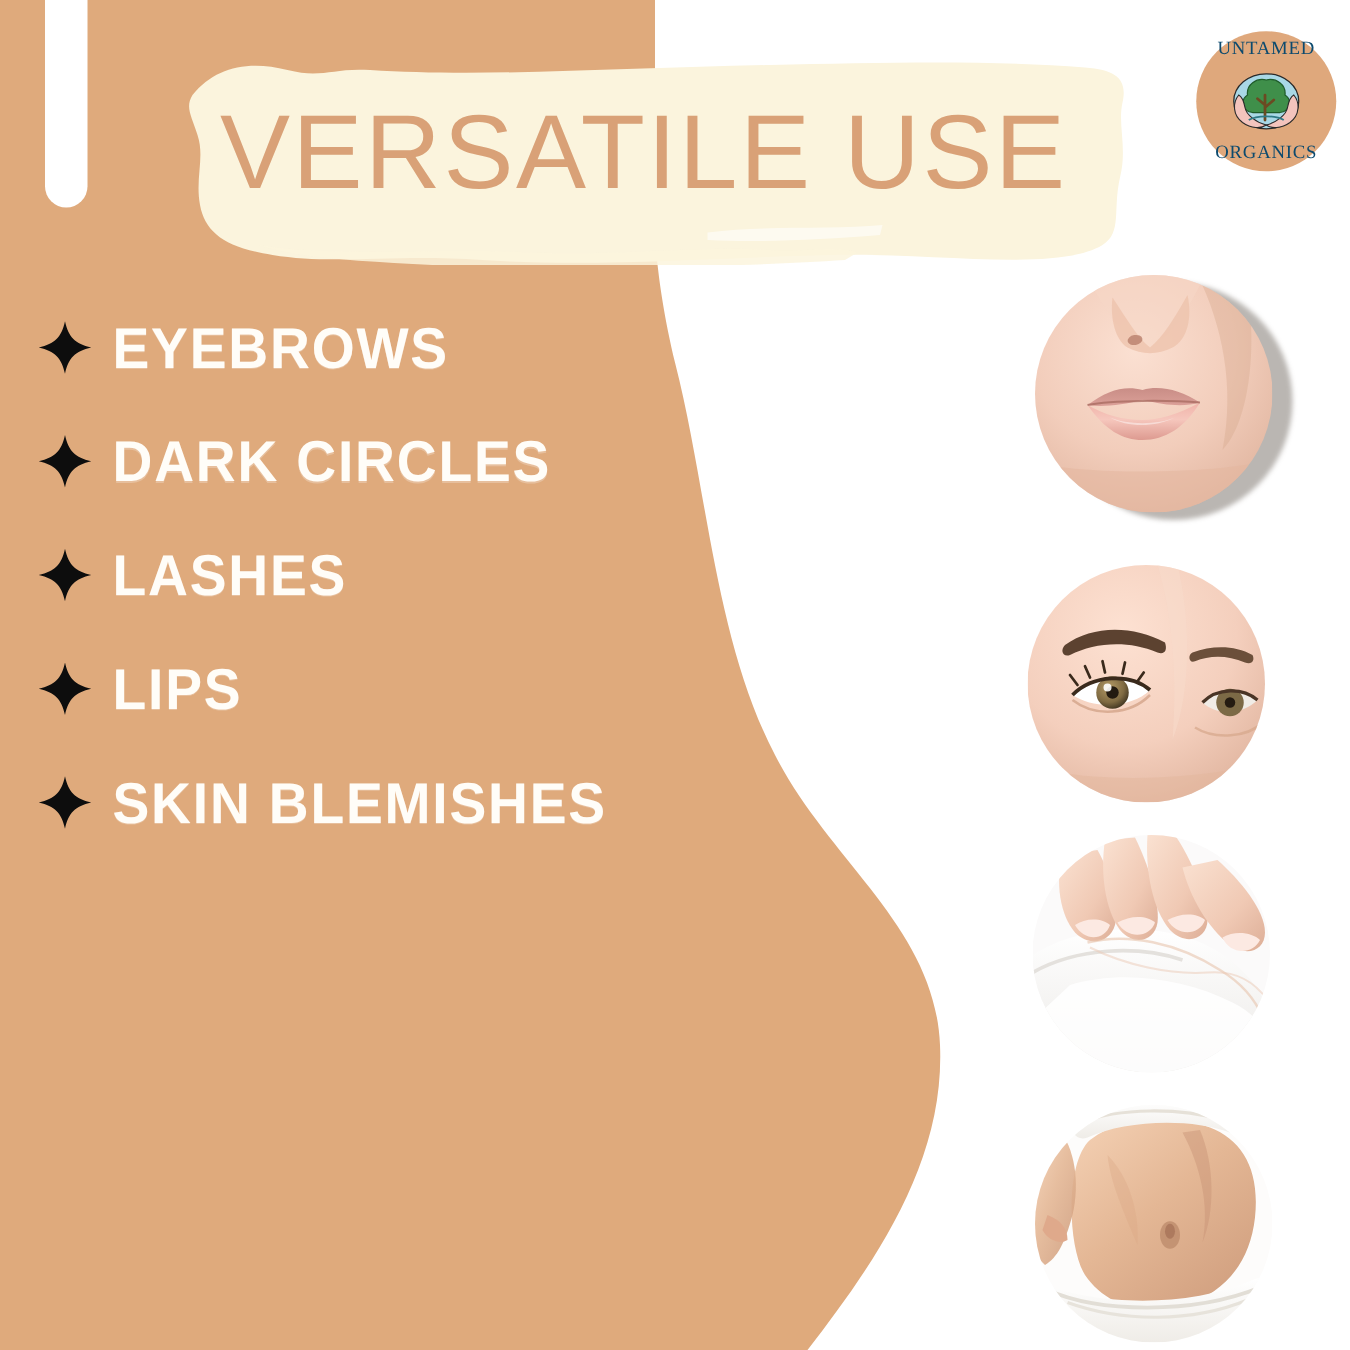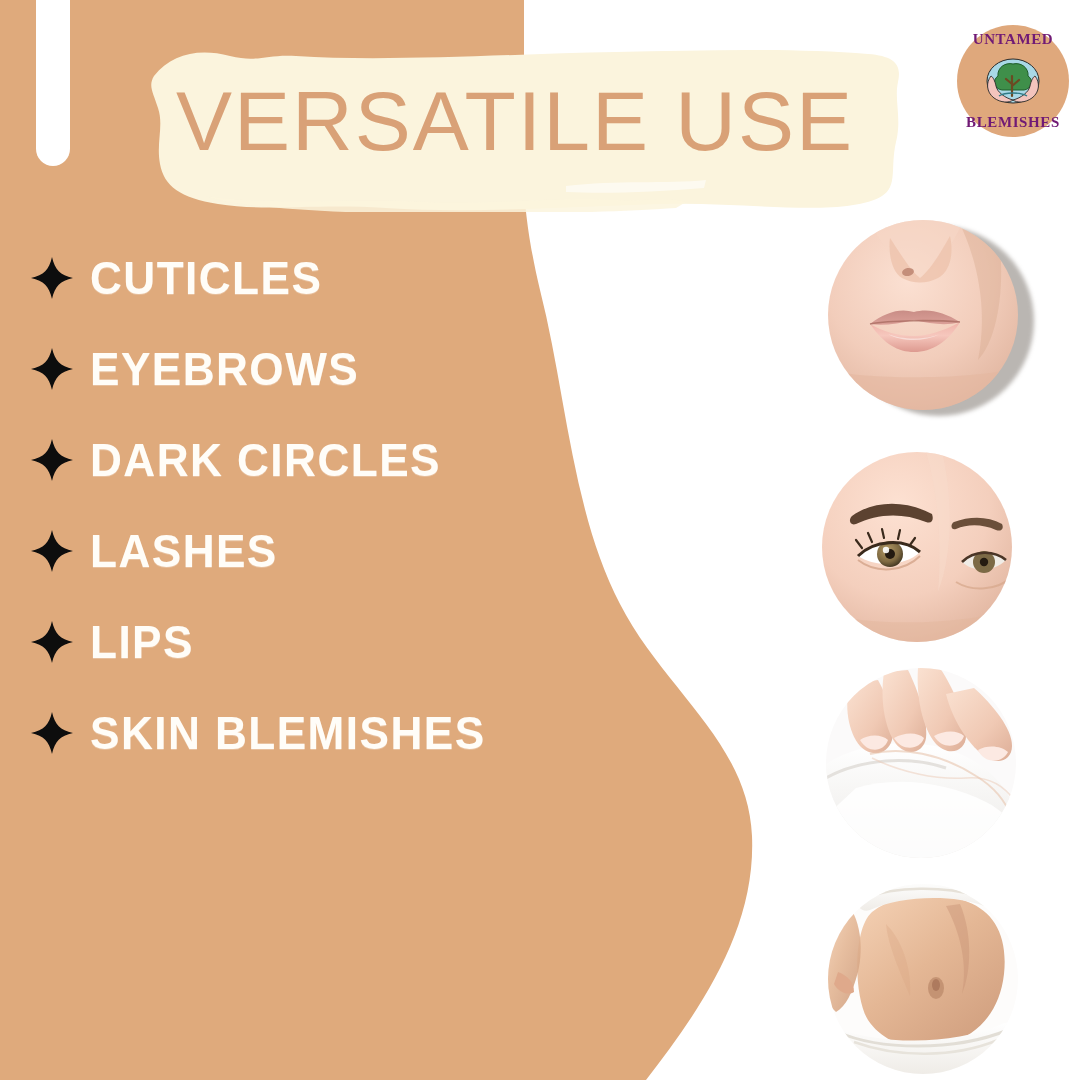--- a/index.html
+++ b/index.html
@@ -78,23 +78,22 @@
     flex-direction: column;
     align-items: center;
     justify-content: space-between;
     padding: 7px 0 7px 0;
     box-sizing: border-box;
   }
   .logo-word {
     font-family: "Liberation Serif", serif;
     font-size: 15px;
     letter-spacing: 0.6px;
-    color: #701a75;
+    color: #0c4a6e;
     line-height: 1;
-    font-weight: bold;
   }
   .logo-mark { width: 72px; height: 50px; display:block; }
 
   
   .feature-list {
     position: absolute;
     left: 30px;
     top: 232px;
     width: 560px;
   }
@@ -185,33 +184,25 @@
   <div class="logo">
     <div class="logo-word">UNTAMED</div>
     <svg class="logo-mark" viewBox="0 0 72 50">
       <ellipse cx="36" cy="25" rx="26" ry="22" fill="#a9d8e6" stroke="#2a2a2a" stroke-width="1"></ellipse>
       <path d="M36 8 C44 6 52 12 51 20 C57 24 55 33 47 34 L25 34 C17 33 15 24 21 20 C20 12 28 6 36 8 Z" fill="#3f8f4a" stroke="#1f5c2a" stroke-width="1"></path>
       <path d="M35 20 L35 40 M35 28 L29 23 M35 30 L42 24" stroke="#6b4a22" stroke-width="2.2" fill="none" stroke-linecap="round"></path>
       <path d="M14 20 C9 26 9 36 17 42 C24 47 32 47 36 44 C28 42 20 36 19 30 C18 25 16 21 14 20 Z" fill="#f3c4bd" stroke="#2a2a2a" stroke-width="0.9"></path>
       <path d="M58 20 C63 26 63 36 55 42 C48 47 40 47 36 44 C44 42 52 36 53 30 C54 25 56 21 58 20 Z" fill="#f3c4bd" stroke="#2a2a2a" stroke-width="0.9"></path>
       <path d="M22 40 C28 36 44 36 50 40" stroke="#2f7a86" stroke-width="1.4" fill="none"></path>
     </svg>
-    <div class="logo-word">BLEMISHES</div>
+    <div class="logo-word">ORGANICS</div>
   </div>
 
   <div class="feature-list">
 
-    <div class="feature-item">
-      <span class="bullet">
-        <svg viewBox="0 0 44 44">
-            <path d="M22 1 C25 14 30 19 43 22 C30 25 25 30 22 43 C19 30 14 25 1 22 C14 19 19 14 22 1 Z" fill="#0d0d0d"></path>
-          </svg>
-      </span>
-      <span class="feature-label">CUTICLES</span>
-    </div>
 
 
     <div class="feature-item">
       <span class="bullet">
         <svg viewBox="0 0 44 44">
             <path d="M22 1 C25 14 30 19 43 22 C30 25 25 30 22 43 C19 30 14 25 1 22 C14 19 19 14 22 1 Z" fill="#0d0d0d"></path>
           </svg>
       </span>
       <span class="feature-label">EYEBROWS</span>
     </div>

